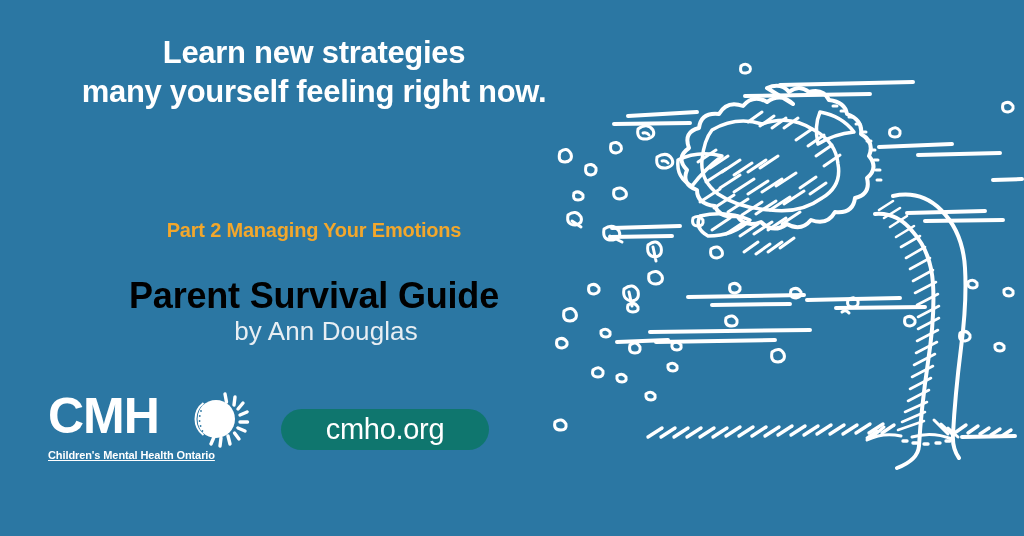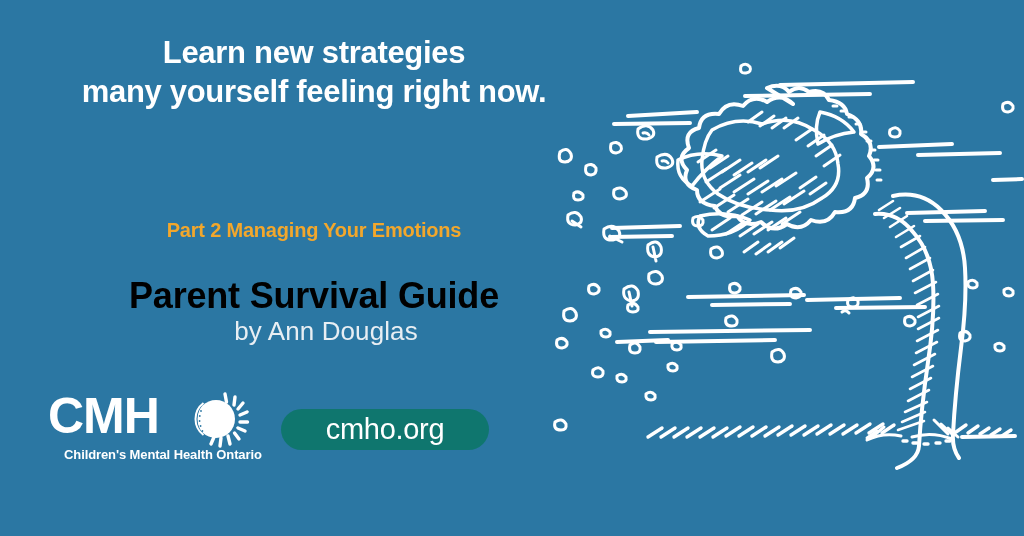--- a/index.html
+++ b/index.html
@@ -110,28 +110,29 @@
   }
   #logo-mark {
     position: absolute;
     left: 140px;
     top: -2px;
     width: 62px;
     height: 60px;
   }
   #logo-tagline {
     position: absolute;
-    left: 16px;
+    left: 0;
     top: 56px;
     color: #ffffff;
-    font-size: 13px;
+    font-size: 11px;
     font-weight: bold;
     line-height: 16px;
     letter-spacing: -0.1px;
     white-space: nowrap;
+    text-decoration: underline;
   }
   #logo-tagline span { display: block; }
 
   
   #cta-pill {
     position: absolute;
     left: 281px;
     top: 409px;
     width: 208px;
     height: 41px;

